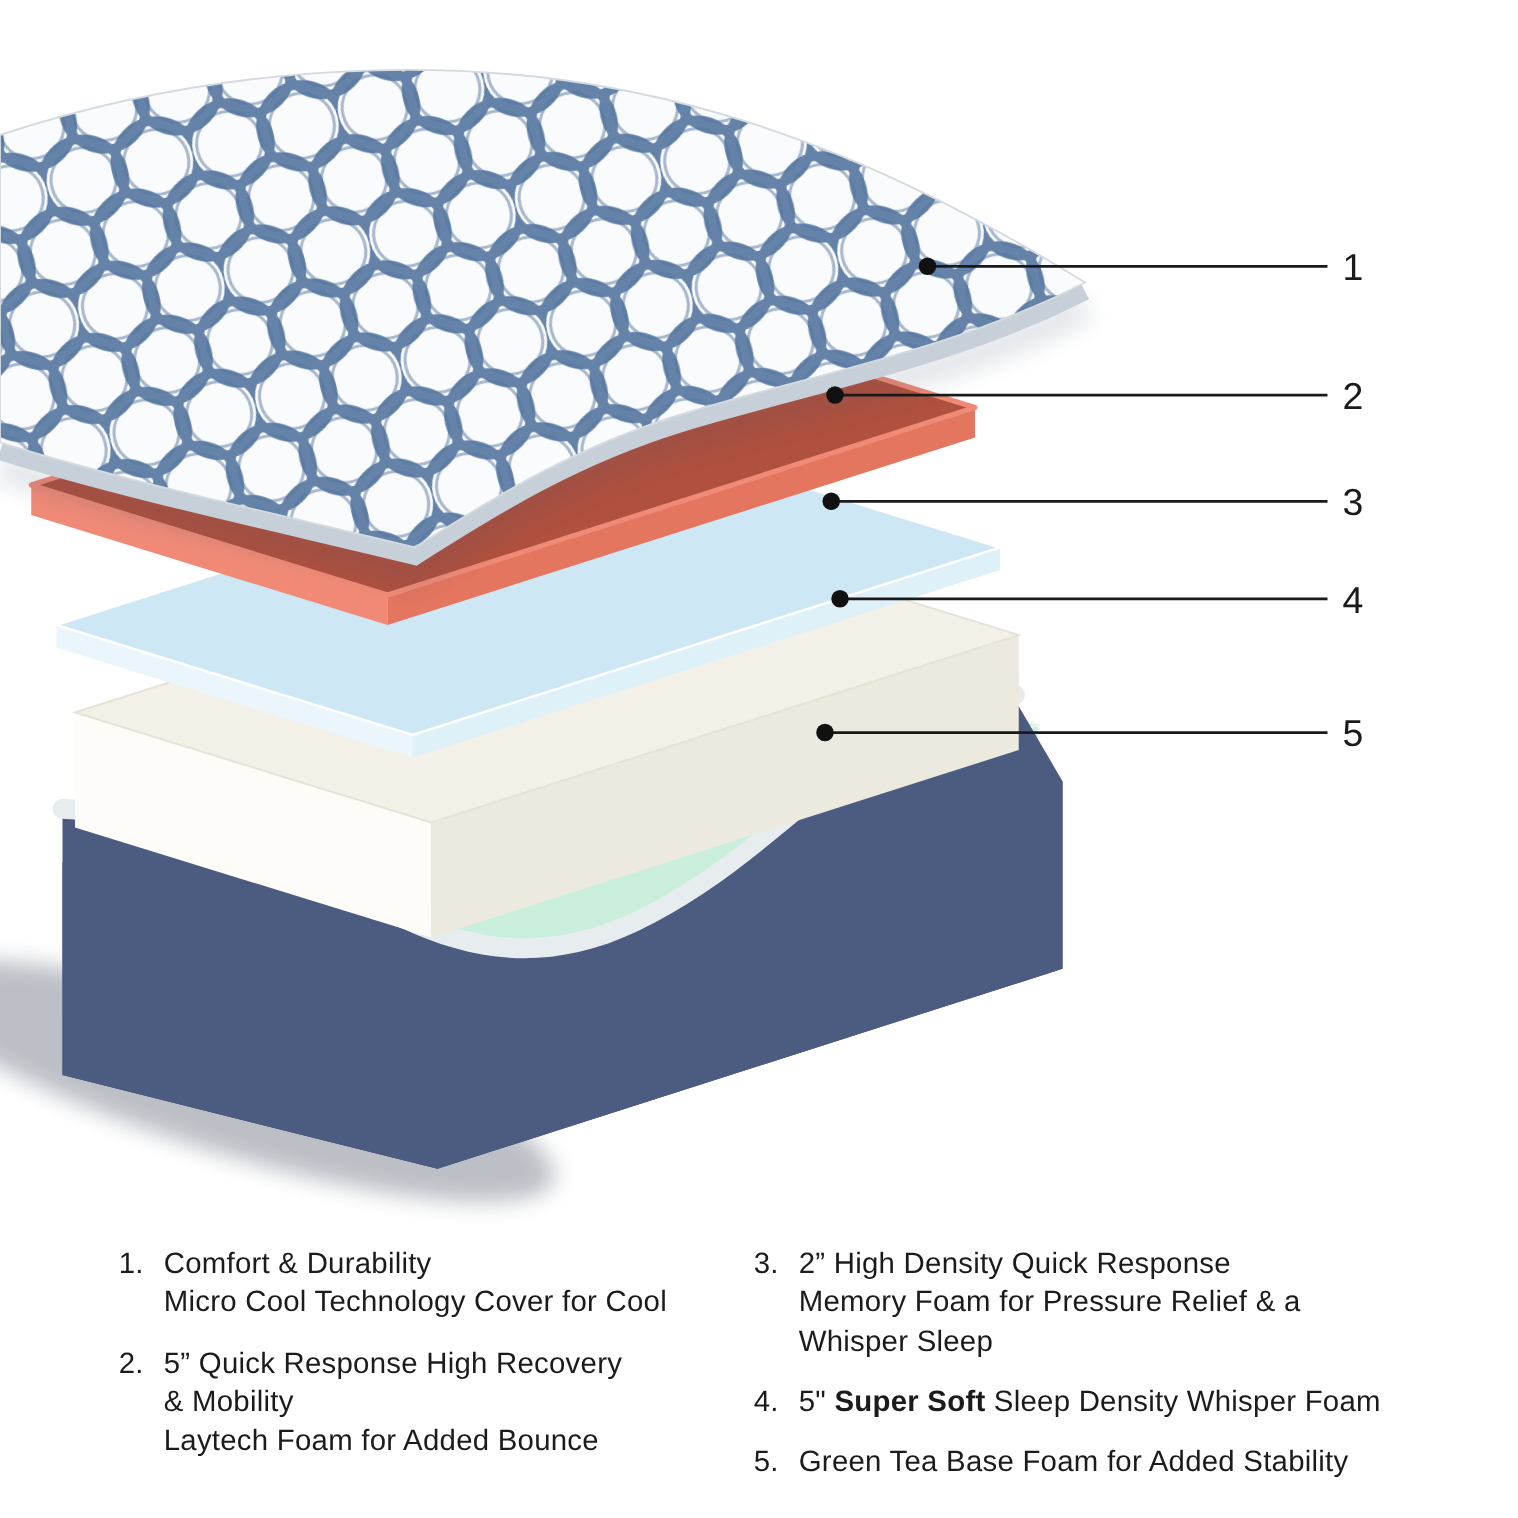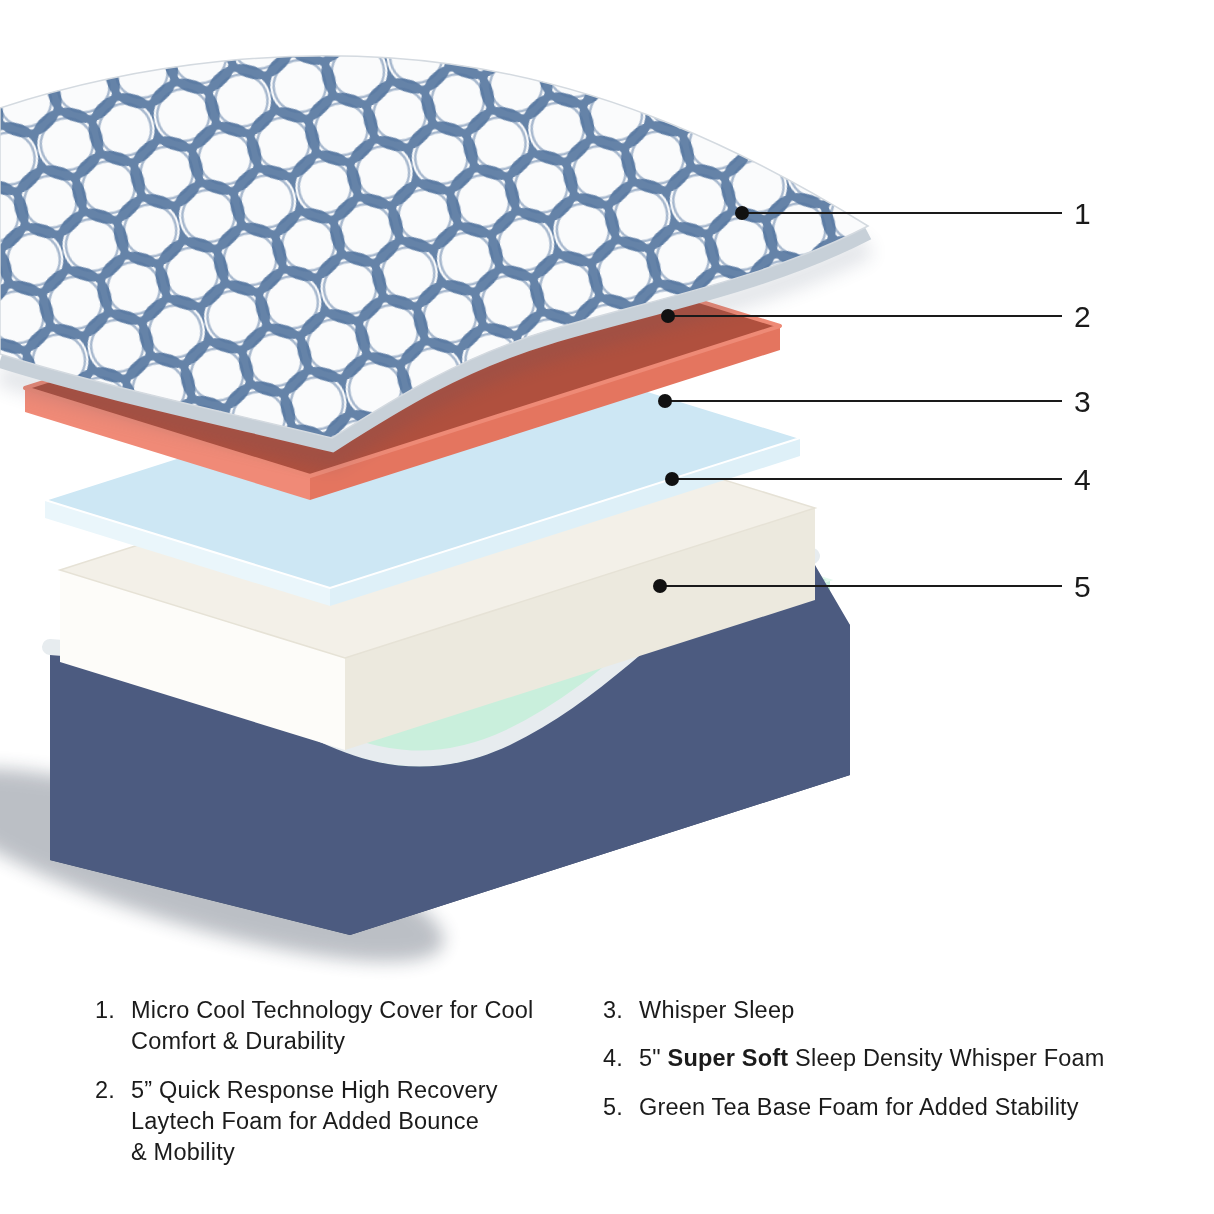--- a/index.html
+++ b/index.html
@@ -124,37 +124,39 @@
         <text x="1074" y="597" class="callout-num">5</text>
       </g>
     </g>
   </svg>
 
   <div class="legend">
     <div class="legend-col legend-col-left">
       <div class="legend-item">
         <span class="legend-num">1.</span>
         <span class="legend-text">
+          <span class="legend-line">Comfort &amp; Durability</span>
           <span class="legend-line">Micro Cool Technology Cover for Cool</span>
-          <span class="legend-line">Comfort &amp; Durability</span>
         </span>
       </div>
       <div class="legend-item">
         <span class="legend-num">2.</span>
         <span class="legend-text">
           <span class="legend-line">5” Quick Response High Recovery</span>
+          <span class="legend-line">&amp; Mobility</span>
           <span class="legend-line">Laytech Foam for Added Bounce</span>
-          <span class="legend-line">&amp; Mobility</span>
         </span>
       </div>
     </div>
     <div class="legend-col legend-col-right">
       <div class="legend-item">
         <span class="legend-num">3.</span>
         <span class="legend-text">
+          <span class="legend-line">2” High Density Quick Response</span>
+          <span class="legend-line">Memory Foam for Pressure Relief &amp; a</span>
           <span class="legend-line">Whisper Sleep</span>
         </span>
       </div>
       <div class="legend-item">
         <span class="legend-num">4.</span>
         <span class="legend-text"><span>5" </span><b>Super Soft</b><span> Sleep Density Whisper Foam</span></span>
       </div>
       <div class="legend-item">
         <span class="legend-num">5.</span>
         <span class="legend-text">

